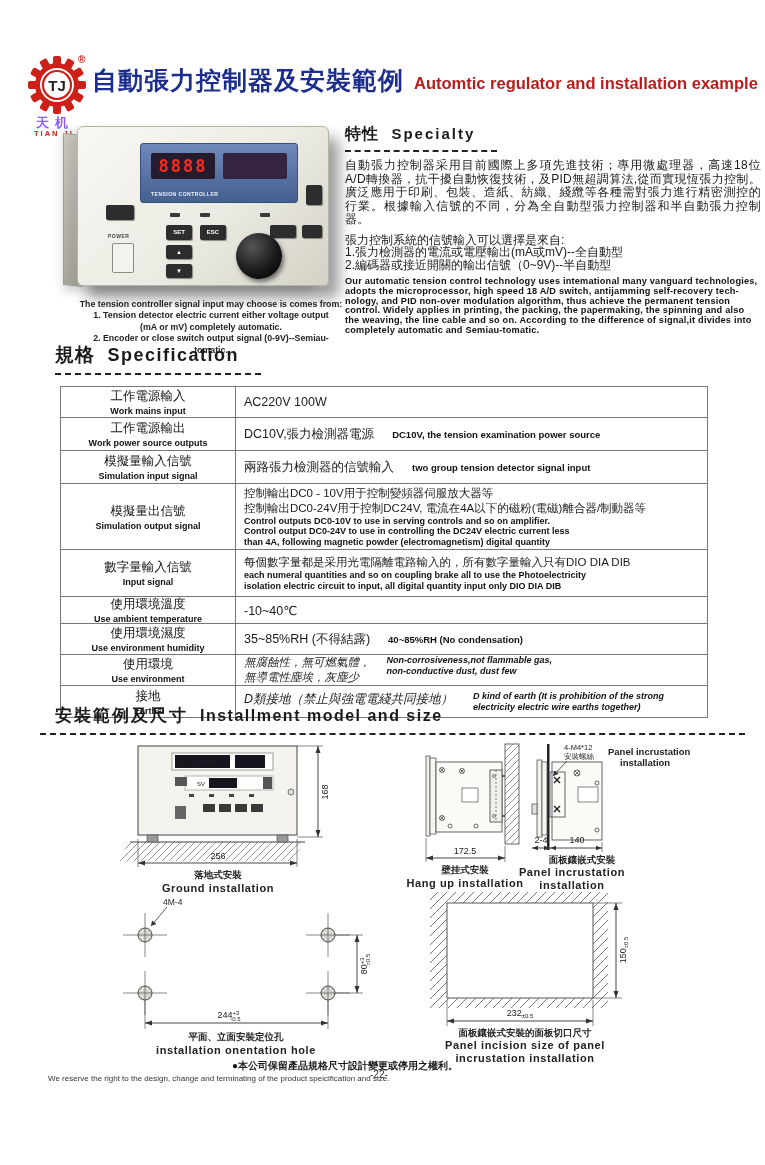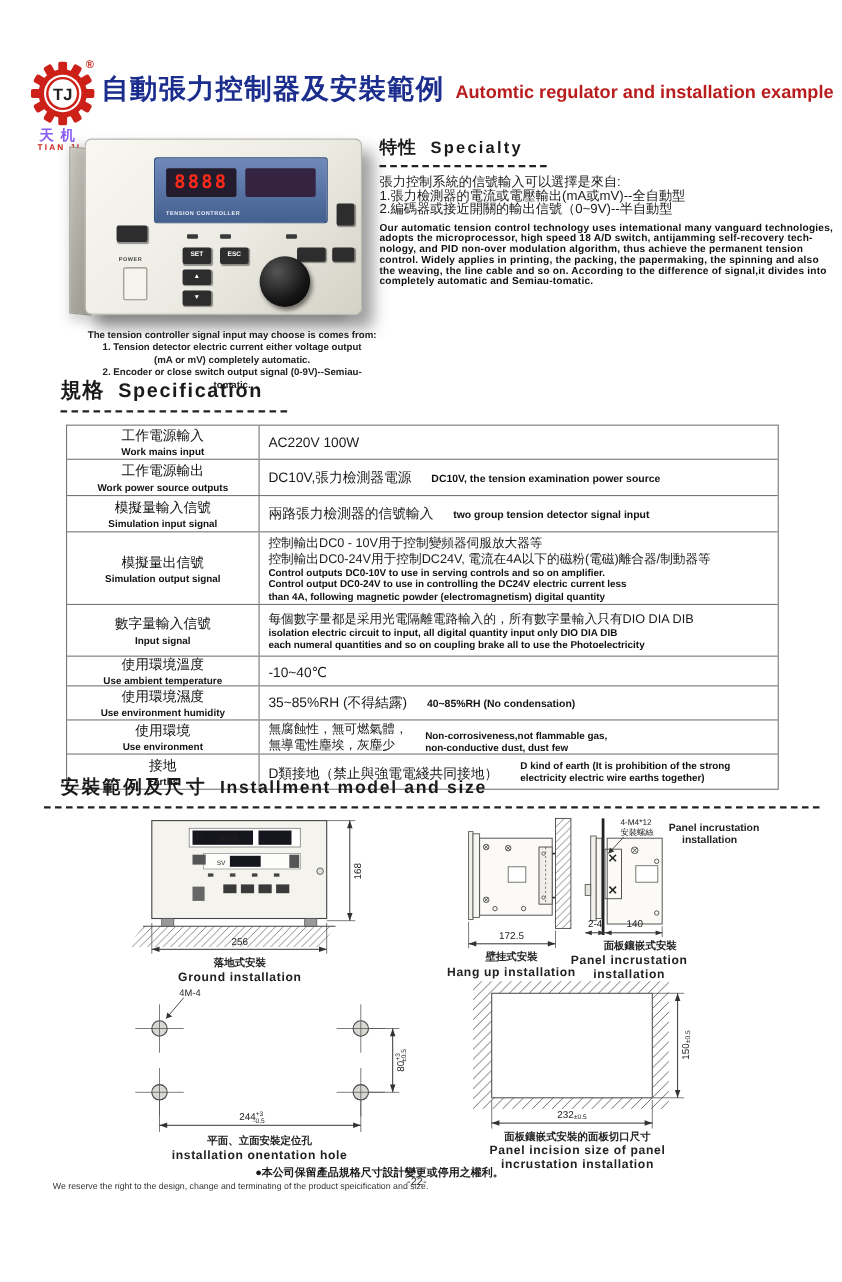--- a/index.html
+++ b/index.html
@@ -59,21 +59,21 @@
     align-items:center;justify-content:center;text-align:center;padding:2px 2px;}
   .slabel .zh{font-size:12.5px;color:#111;}
   .slabel .en{font-size:9px;font-weight:bold;color:#111;margin-top:1px;}
   .sval{flex:1;display:flex;flex-direction:column;justify-content:center;padding:2px 8px;}
   .v-zh{font-size:12.5px;}
   .v-en{font-size:9.5px;font-weight:bold;color:#111;}
   .v-inline{display:flex;align-items:baseline;}
   .v-inline .v-en{margin-left:18px;}
   .v-sm{font-size:11.5px;}
   .v-en-sm{font-size:9px;font-weight:bold;line-height:10.5px;color:#111;}
-  .v-cols{display:flex;align-items:flex-end;gap:16px;}
+  .v-cols{display:flex;align-items:flex-start;gap:16px;font-style:italic;}
   
   .inst-head{left:55px;top:704px;display:flex;align-items:baseline;}
   .inst-head .zh{font-size:17px;font-weight:bold;letter-spacing:2px;}
   .inst-head .en{font-size:16px;font-weight:bold;letter-spacing:1.5px;margin-left:12px;}
   .inst-rule{left:40px;top:733px;width:705px;border-top:2px dashed #222;height:0;}
   svg text{font-family:"Liberation Sans","DejaVu Sans",sans-serif;fill:#222;}
   .cap-zh{font-size:9.5px;font-weight:bold;}
   .cap-en{font-size:11px;font-weight:bold;letter-spacing:.6px;}
   .dim{font-size:9px;}
   .dim-sm{font-size:6px;}
@@ -151,20 +151,21 @@
   <div>(mA or mV) completely automatic.</div>
   <div>2. Encoder or close switch output signal (0-9V)--Semiau-</div>
   <div>tomatic.</div>
 </div>
 
 <div class="abs specialty">
   <div class="sec-head">
     <span class="zh">特性</span>
     <span class="en">Specialty</span>
   </div>
+  <div class="sp-para1">自動張力控制器采用目前國際上多項先進技術；專用微處理器，高速18位A/D轉換器，抗干擾自動恢復技術，及PID無超調算法,從而實現恆張力控制。廣泛應用于印刷、包裝、造紙、紡織、綫纜等各種需對張力進行精密測控的行業。根據輸入信號的不同，分為全自動型張力控制器和半自動張力控制器。</div>
   <div class="sp-para2">
     <div>張力控制系統的信號輸入可以選擇是來自:</div>
     <div>1.張力檢測器的電流或電壓輸出(mA或mV)--全自動型</div>
     <div>2.編碼器或接近開關的輸出信號（0~9V)--半自動型</div>
   </div>
   <div class="sp-en">Our automatic tension control technology uses intemational many vanguard technologies, adopts the microprocessor, high speed 18 A/D switch, antijamming self-recovery tech-nology, and PID non-over modulation algorithm, thus achieve the permanent tension control. Widely applies in printing, the packing, the papermaking, the spinning and also the weaving, the line cable and so on. According to the difference of signal,it divides into completely automatic and Semiau-tomatic.</div>
 </div>
 
 <div class="abs spec-head sec-head" style="left:55px;top:342px;">
   <span class="zh">規格</span>
@@ -218,22 +219,22 @@
       <div class="v-en-sm">than 4A, following magnetic powder (electromagnetism) digital quantity</div>
     </div>
   </div>
   <div class="srow" style="height:46px;">
     <div class="slabel">
         <span class="zh">數字量輸入信號</span>
         <span class="en">Input signal</span>
       </div>
     <div class="sval">
       <div class="v-sm">每個數字量都是采用光電隔離電路輸入的，所有數字量輸入只有DIO DIA DIB</div>
+      <div class="v-en-sm">each numeral quantities and so on coupling brake all to use the Photoelectricity</div>
       <div class="v-en-sm">isolation electric circuit to input, all digital quantity input only DIO DIA DIB</div>
-      <div class="v-en-sm">each numeral quantities and so on coupling brake all to use the Photoelectricity</div>
     </div>
   </div>
   <div class="srow" style="height:26px;">
     <div class="slabel">
         <span class="zh">使用環境溫度</span>
         <span class="en">Use ambient temperature</span>
       </div>
     <div class="sval">
         <span class="v-zh">-10~40℃</span>
       </div>

